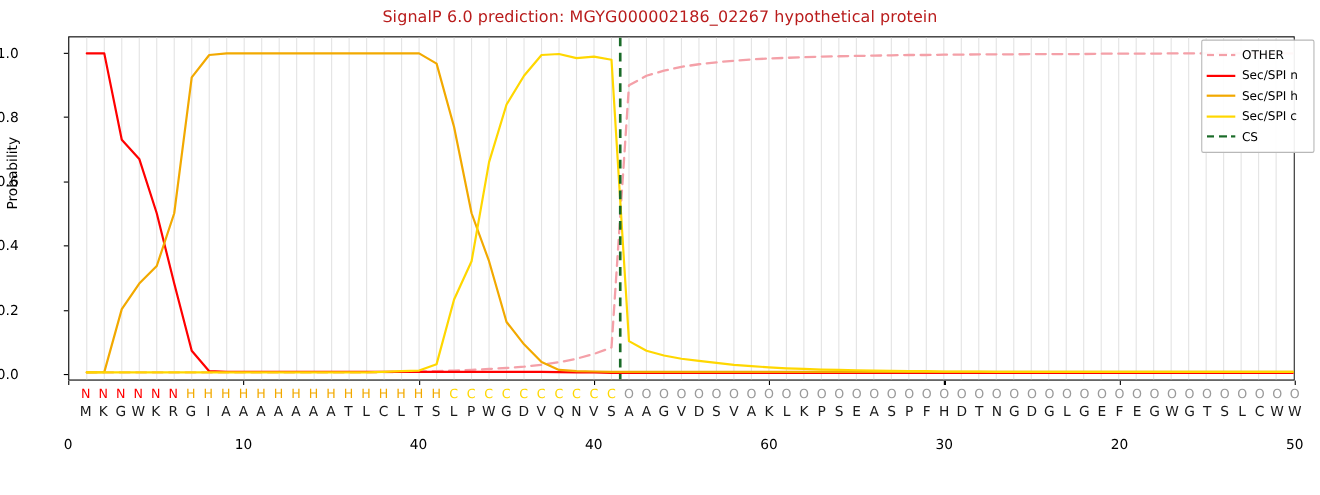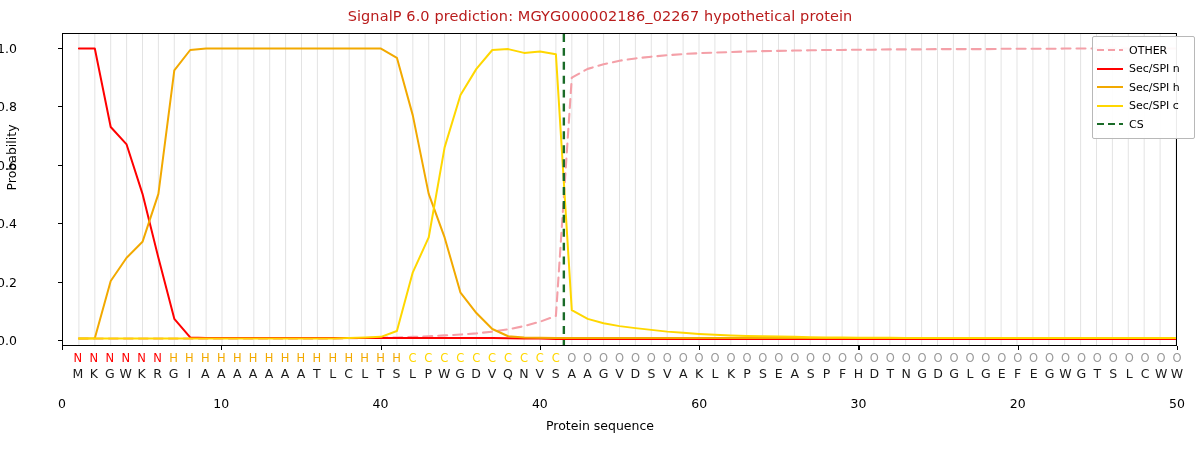--- a/index.html
+++ b/index.html
@@ -67,21 +67,20 @@
   .leglabel{font-size:11px;white-space:nowrap;color:#000;}
 </style>
 </head>
 <body>
 
 <div id="figure">
 
   <div id="title">SignalP 6.0 prediction: MGYG000002186_02267 hypothetical protein</div>
 
   <div id="ylabel">Probability</div>
-  <div id="xlabel">Protein sequence</div>
 
   <div id="yticklabels">
       <div class="ytick" style="top: 340.15px;">0.0</div>
       <div style="position: absolute; left: 58px; width: 4px; height: 1.1px; background: rgb(0, 0, 0); top: 340.15px;"></div>
       <div class="ytick" style="top: 281.645px;">0.2</div>
       <div style="position: absolute; left: 58px; width: 4px; height: 1.1px; background: rgb(0, 0, 0); top: 281.645px;"></div>
       <div class="ytick" style="top: 223.14px;">0.4</div>
       <div style="position: absolute; left: 58px; width: 4px; height: 1.1px; background: rgb(0, 0, 0); top: 223.14px;"></div>
       <div class="ytick" style="top: 164.636px;">0.6</div>
       <div style="position: absolute; left: 58px; width: 4px; height: 1.1px; background: rgb(0, 0, 0); top: 164.636px;"></div>

